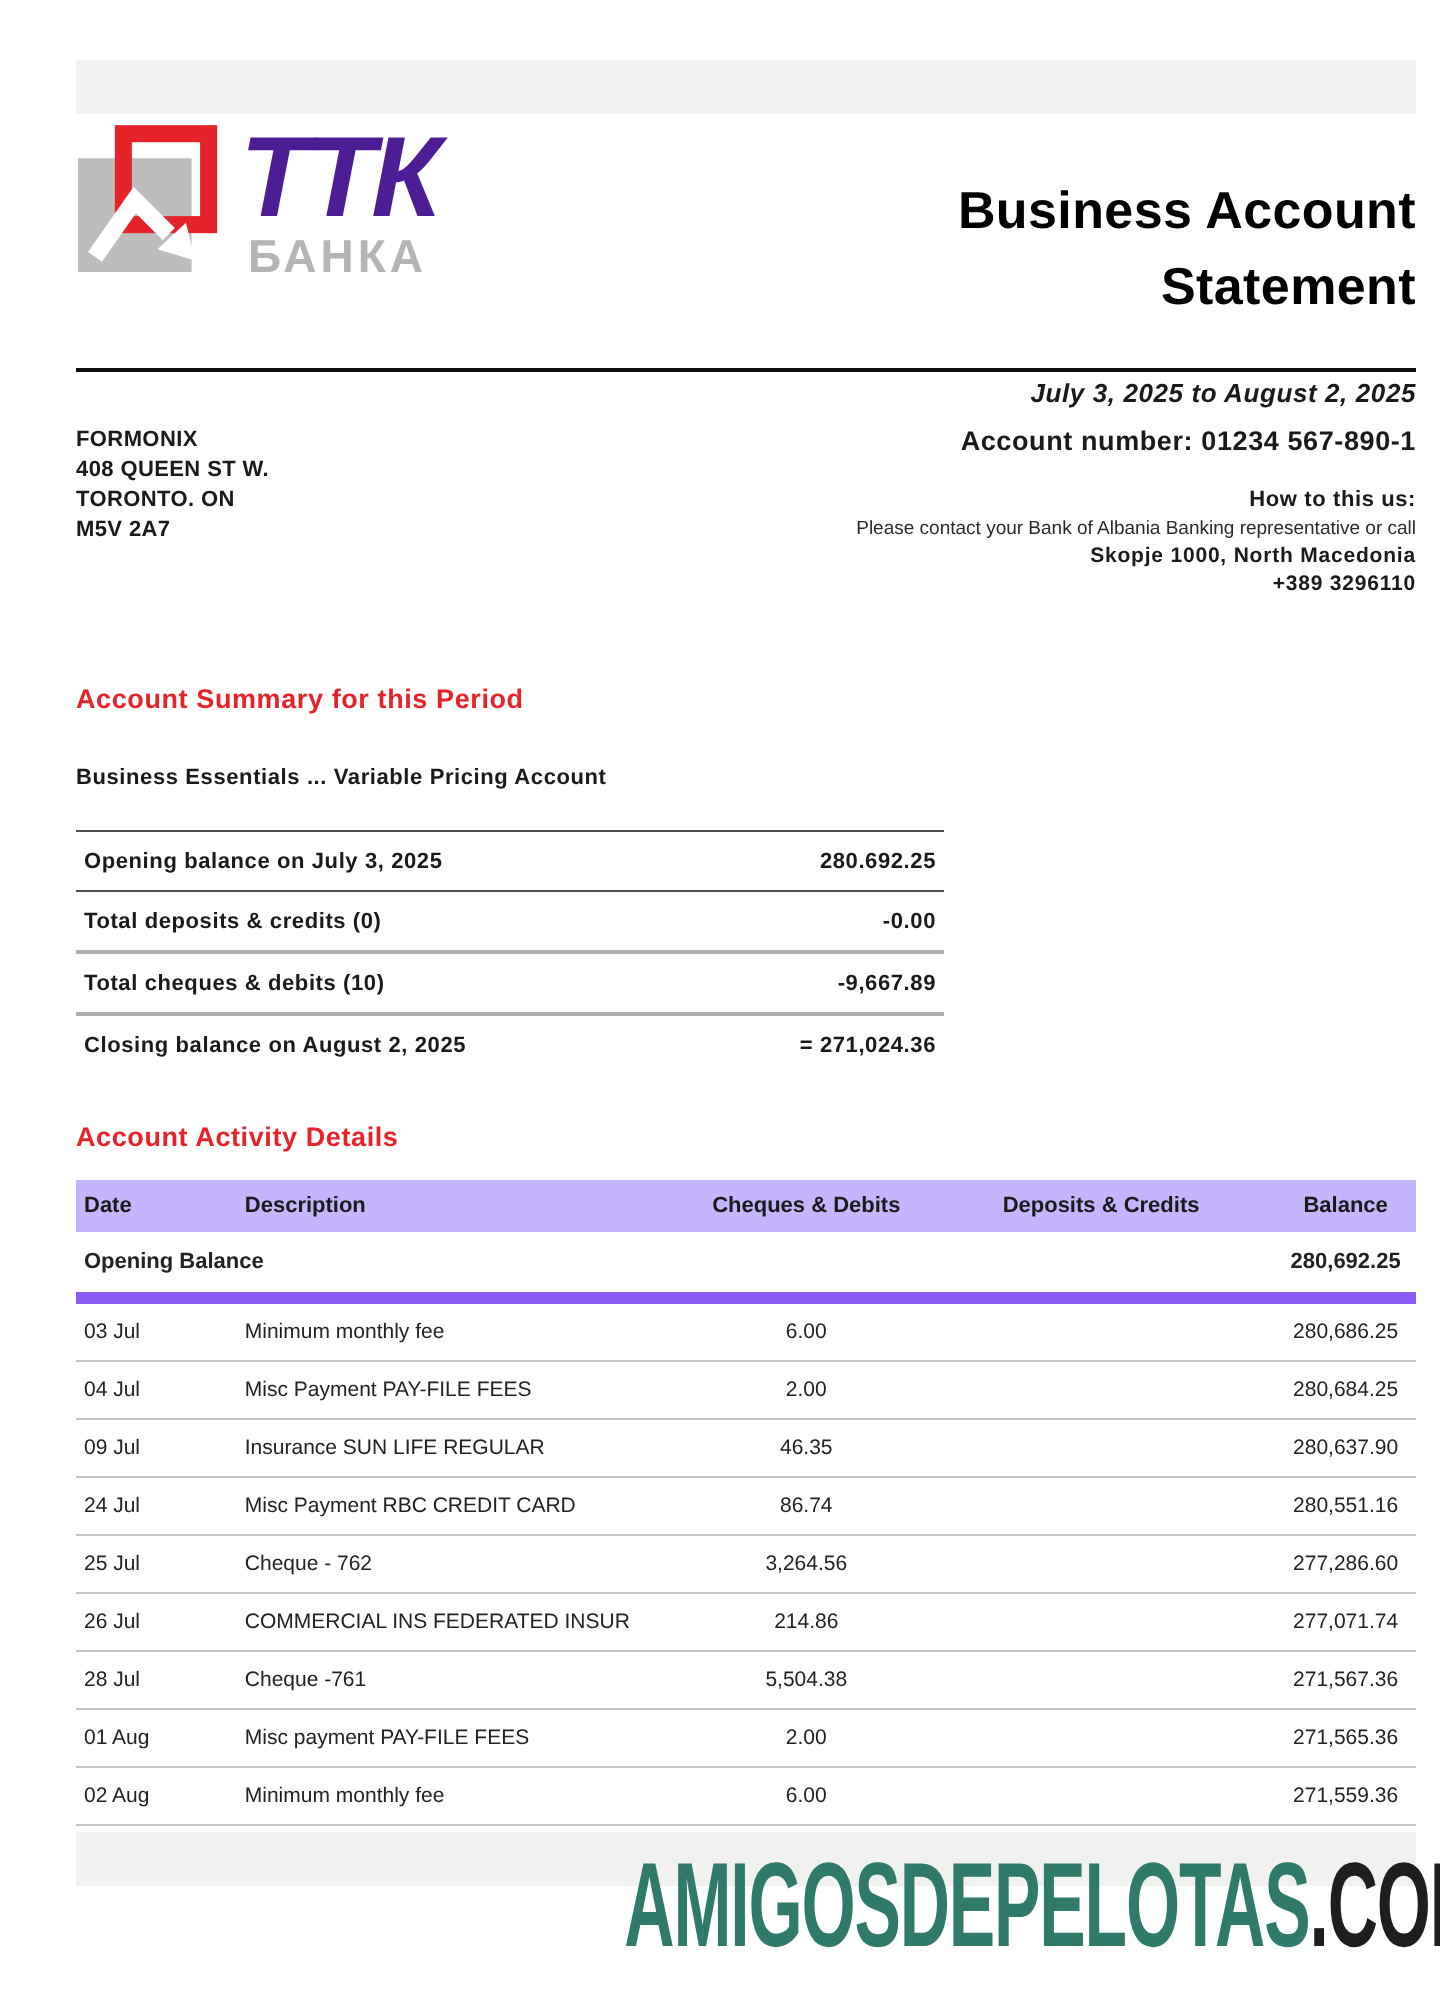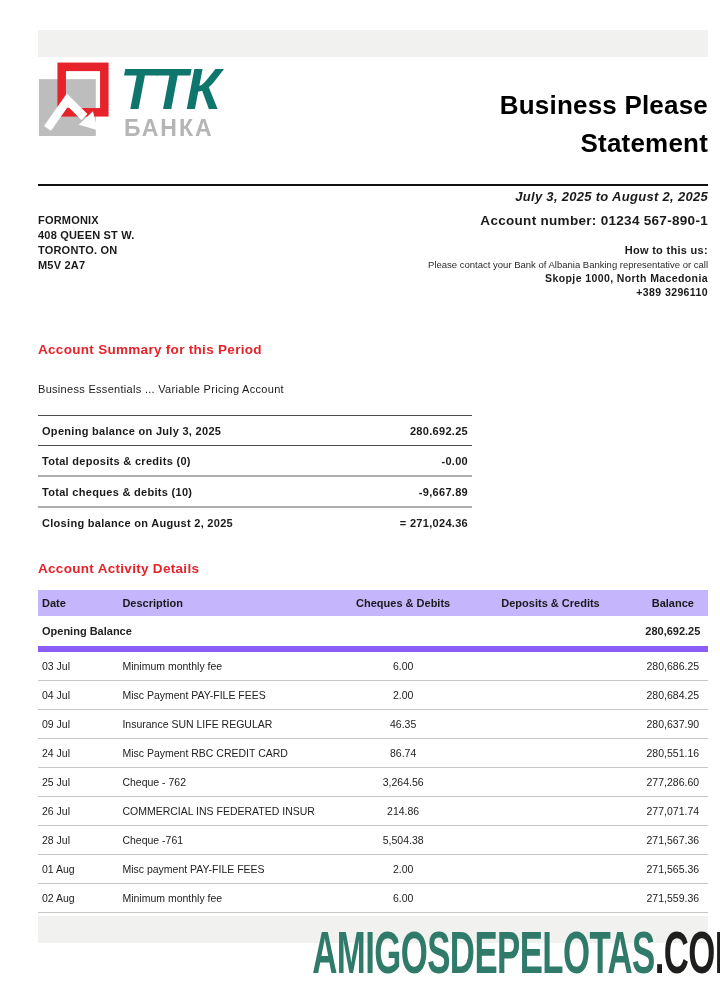--- a/index.html
+++ b/index.html
@@ -10,39 +10,39 @@
   .band { height:27px; background:#f1f1f0; margin-left:38px; margin-right:12px; }
   .band-top { margin-top:30px; }
 
   .content { margin-left:38px; margin-right:12px; }
 
   
   .masthead { display:flex; justify-content:space-between; align-items:flex-start; margin-top:5px; height:108px; }
   .logo { display:flex; align-items:flex-start; }
   .logo-icon { width:72px; height:76px; }
   .logo-text { margin-left:10px; margin-top:2px; }
-  .logo-brand { font-size:57px; line-height:50px; font-weight:bold; font-style:italic; color:#0f766e; letter-spacing:-2px; }
+  .logo-brand { font-size:57px; line-height:50px; font-weight:bold; font-style:italic; color:#4c1d95; letter-spacing:-2px; }
   .logo-sub { font-size:23px; font-weight:bold; color:#b5b5b5; letter-spacing:2px; margin-top:1px; margin-left:4px; }
   .doc-title { text-align:right; font-size:26px; font-weight:bold; line-height:38px; margin-top:24px; color:#000; letter-spacing:0.2px; }
 
   .rule-black { border-top:2.5px solid #111; margin-top:14px; }
   .period { text-align:right; font-size:13px; font-weight:bold; font-style:italic; margin-top:3px; letter-spacing:0.3px; }
 
   .info-row { display:flex; justify-content:space-between; margin-top:9px; }
   .address { font-size:11px; font-weight:bold; line-height:15px; letter-spacing:0.2px; }
   .right-info { text-align:right; }
   .acct { font-size:13.5px; font-weight:bold; letter-spacing:0.3px; }
   .reach-head { font-size:11px; font-weight:bold; margin-top:16px; letter-spacing:0.3px; }
   .reach-small { font-size:9.5px; color:#2a2a2a; margin-top:3px; }
   .reach-bold { font-size:10.5px; font-weight:bold; margin-top:2px; letter-spacing:0.4px; }
 
   .section-heading { color:#e6232a; font-size:13.5px; font-weight:bold; letter-spacing:0.3px; }
   .h-summary { margin-top:44px; }
   .h-activity { margin-top:24px; }
-  .product { font-size:11px; font-weight:normal; margin-top:26px; letter-spacing:0.3px; }
+  .product { font-size:11px; font-weight:bold; margin-top:26px; letter-spacing:0.3px; }
 
   table { border-collapse:collapse; }
   .summary { width:434px; margin-top:20px; }
   .summary td { font-size:11px; font-weight:bold; padding:9px 4px 8px 4px; letter-spacing:0.3px; }
   .summary td.val { text-align:right; }
   .summary tr.thin td { border-top:1px solid #4d4d4d; }
   .summary tr.thick td { border-top:2px solid #aeaeae; }
 
   .activity { width:100%; margin-top:14px; }
   .activity col.c-date { width:12%; }
@@ -79,21 +79,21 @@
           <rect x="25" y="5" width="45" height="48" fill="none" stroke="#e6232a" stroke-width="9"></rect>
           <polyline points="10,70 31,40 49,58" fill="none" stroke="#ffffff" stroke-width="9"></polyline>
           <polygon points="63,72 58,52 43,66" fill="#ffffff"></polygon>
         </svg>
         <div class="logo-text">
           <div class="logo-brand">ТТК</div>
           <div class="logo-sub">БАНКА</div>
         </div>
       </div>
       <div class="doc-title">
-        <div>Business Please</div>
+        <div>Business Account</div>
         <div>Statement</div>
       </div>
     </header>
 
     <div class="rule-black"></div>
 
     <div class="period">July 3, 2025 to August 2, 2025</div>
 
     <div class="info-row">
       <div class="address">

